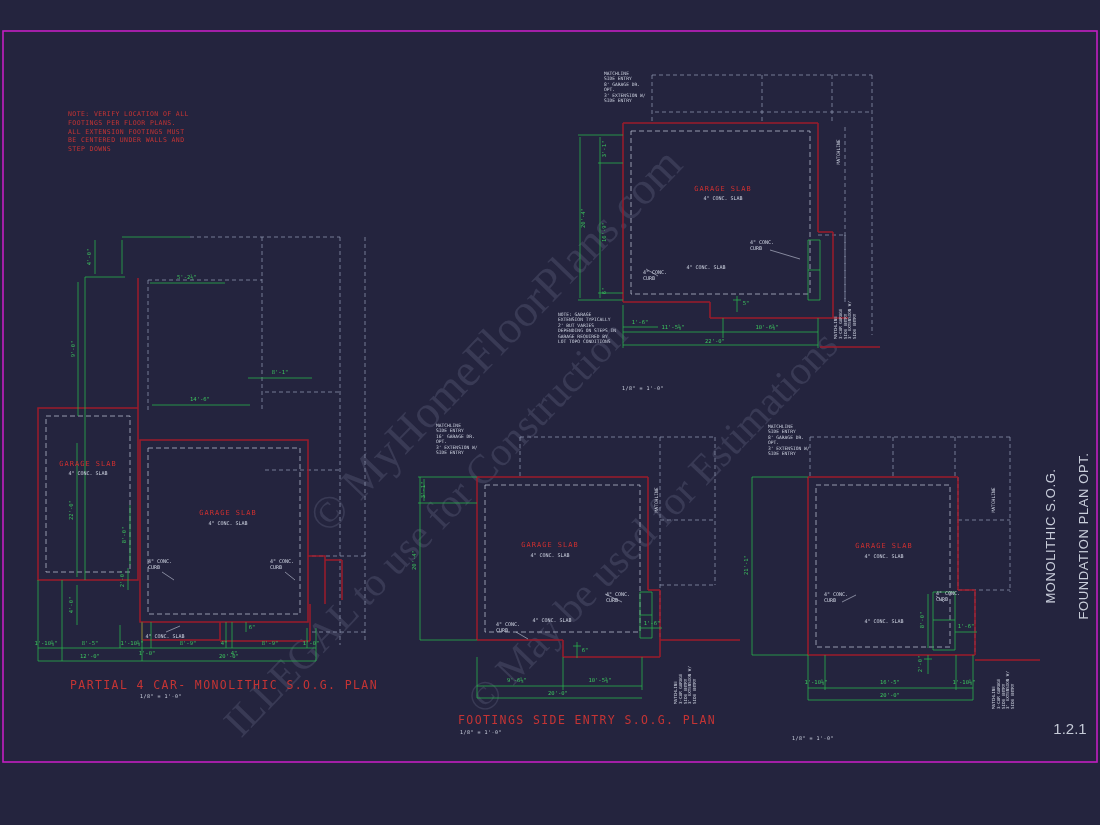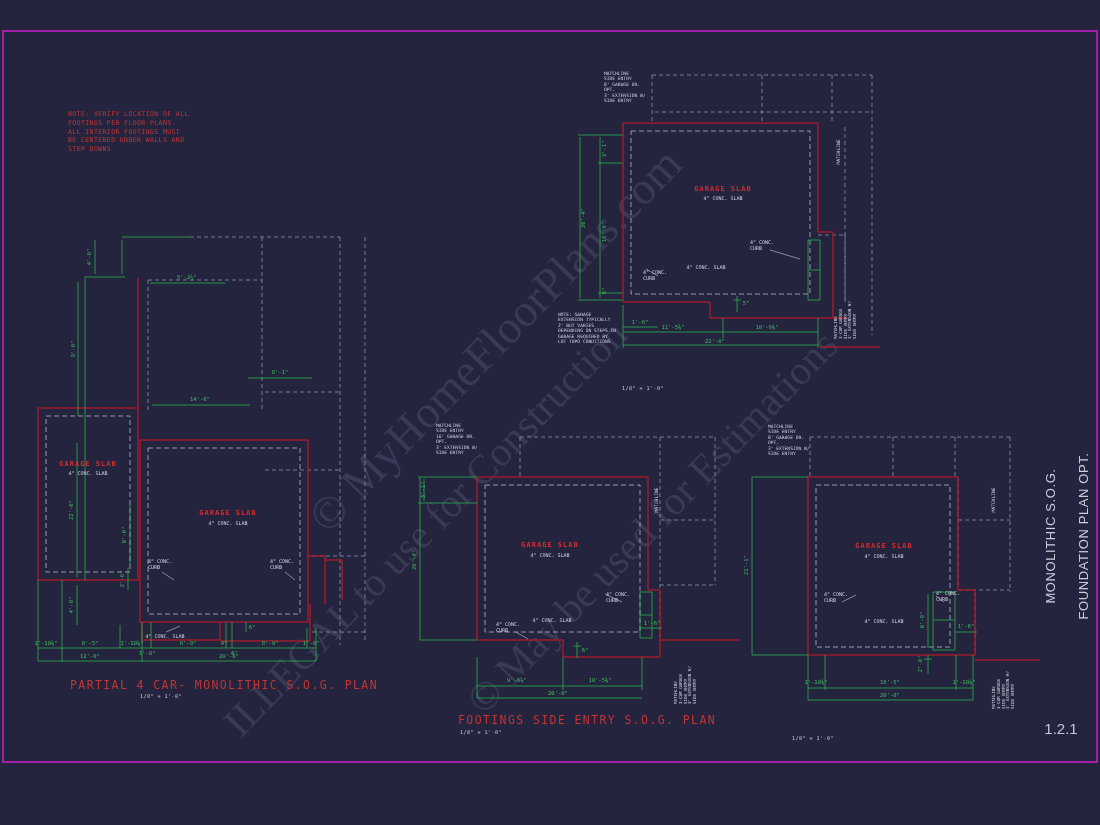--- a/index.html
+++ b/index.html
@@ -10,28 +10,28 @@
   .sw {stroke:#c7cdde;stroke-width:.7;fill:none;stroke-dasharray:5 3;}
   .swl{stroke:#c7cdde;stroke-width:.6;fill:none;}
   .sr {stroke:#9c1b2b;stroke-width:1.5;fill:none;}
   .sg {stroke:#2ab14b;stroke-width:.8;fill:none;}
   .brd{stroke:#c21fc2;stroke-width:1.6;fill:none;}
   .lb{position:absolute;white-space:pre-line;line-height:1.15;}
   .ctr{transform:translate(-50%,-50%);}
   .rot{transform:translate(-50%,-50%) rotate(-90deg);}
   .gn{color:#3cc45e;font-size:5.5px;}
   .wt{color:#cdd2e0;font-size:5px;}
-  .rd{color:#cf3030;font-size:7px;font-weight:bold;letter-spacing:1px;}
+  .rd{color:#cf3030;font-size:7px;font-weight:normal;letter-spacing:1px;}
   .note{color:#c53434;font-size:6.5px;line-height:1.35;letter-spacing:.4px;}
   .tiny{font-size:4.6px;line-height:1.18;}
   .title{font-size:11.5px;color:#c53434;letter-spacing:1.4px;line-height:1.3;}
   .scale{font-size:5px;color:#cdd2e0;letter-spacing:.5px;}
   .side-title{font-size:13px;color:#c9cedb;letter-spacing:.6px;text-align:center;line-height:1.25;
               font-family:"Liberation Sans", sans-serif;}
-  .pagenum{font-size:15px;color:#c4c9d6;font-family:"Liberation Sans", sans-serif;}
+  .pagenum{font-size:15px;color:#c4c9d6;font-family:"Liberation Sans", sans-serif;margin-left:9px;}
   .wm{position:absolute;color:rgba(203,210,238,0.13);font-family:"Liberation Serif", serif;
       white-space:nowrap;transform:translate(-50%,-50%) rotate(-46deg);}
 </style>
 </head>
 <body>
 
 <div class="sheet">
 
   <div class="wm" style="left:495px;top:340px;font-size:46px;">© MyHomeFloorPlans.com</div>
   <div class="wm" style="left:425px;top:528px;font-size:41px;">ILLEGAL to use for Construction</div>
@@ -68,21 +68,21 @@
       <path class="sgd" d="M810,437 H1010 M810,437 V477 M893,437 V477 M955,437 V477 M1010,437 V592 M958,477 V590 M958,520 H1010 M958,590 H1010 M975,592 V652"></path>
       <path class="sw" d="M816,485 H950 V647 H816 Z"></path>
       <path class="sr" d="M808,477 H958 M808,477 V655 M958,477 V590 M958,590 H975 M975,590 V655 M808,655 H975 M975,660 H1040"></path>
       <path class="sg" d="M752,477 V655 M752,477 H808 M752,655 H808 M933,592 H955 M933,592 V650 M955,592 V650 M933,650 H955 M933,620 H955 M928,594 V648 M955,632 H977 M928,655 V674 M924,659 H932 M808,655 V700 M825,655 V690 M956,655 V690 M973,655 V700 M808,688 H973 M808,700 H973"></path>
       <path class="swl" d="M842,602 L856,595 M944,602 L936,596"></path>
     </g>
   </svg>
 
   <div class="lb note" style="left:68px;top:110px;">NOTE: VERIFY LOCATION OF ALL
 FOOTINGS PER FLOOR PLANS.
-ALL INTERIOR FOOTINGS MUST
+ALL EXTENSION FOOTINGS MUST
 BE CENTERED UNDER WALLS AND
 STEP DOWNS</div>
   <div class="lb side-title" style="left:960px;top:518px;width:170px;height:36px;transform:rotate(-90deg);">
     <span>MONOLITHIC S.O.G.</span><br>
     <span>FOUNDATION PLAN OPT.</span>
   </div>
   <div class="lb pagenum ctr" style="left:1061px;top:729px;">1.2.1</div>
 
   <div class="lb rd ctr" style="left:88px;top:464px;">GARAGE SLAB</div>
   <div class="lb wt ctr" style="left:88px;top:474px;">4" CONC. SLAB</div>

